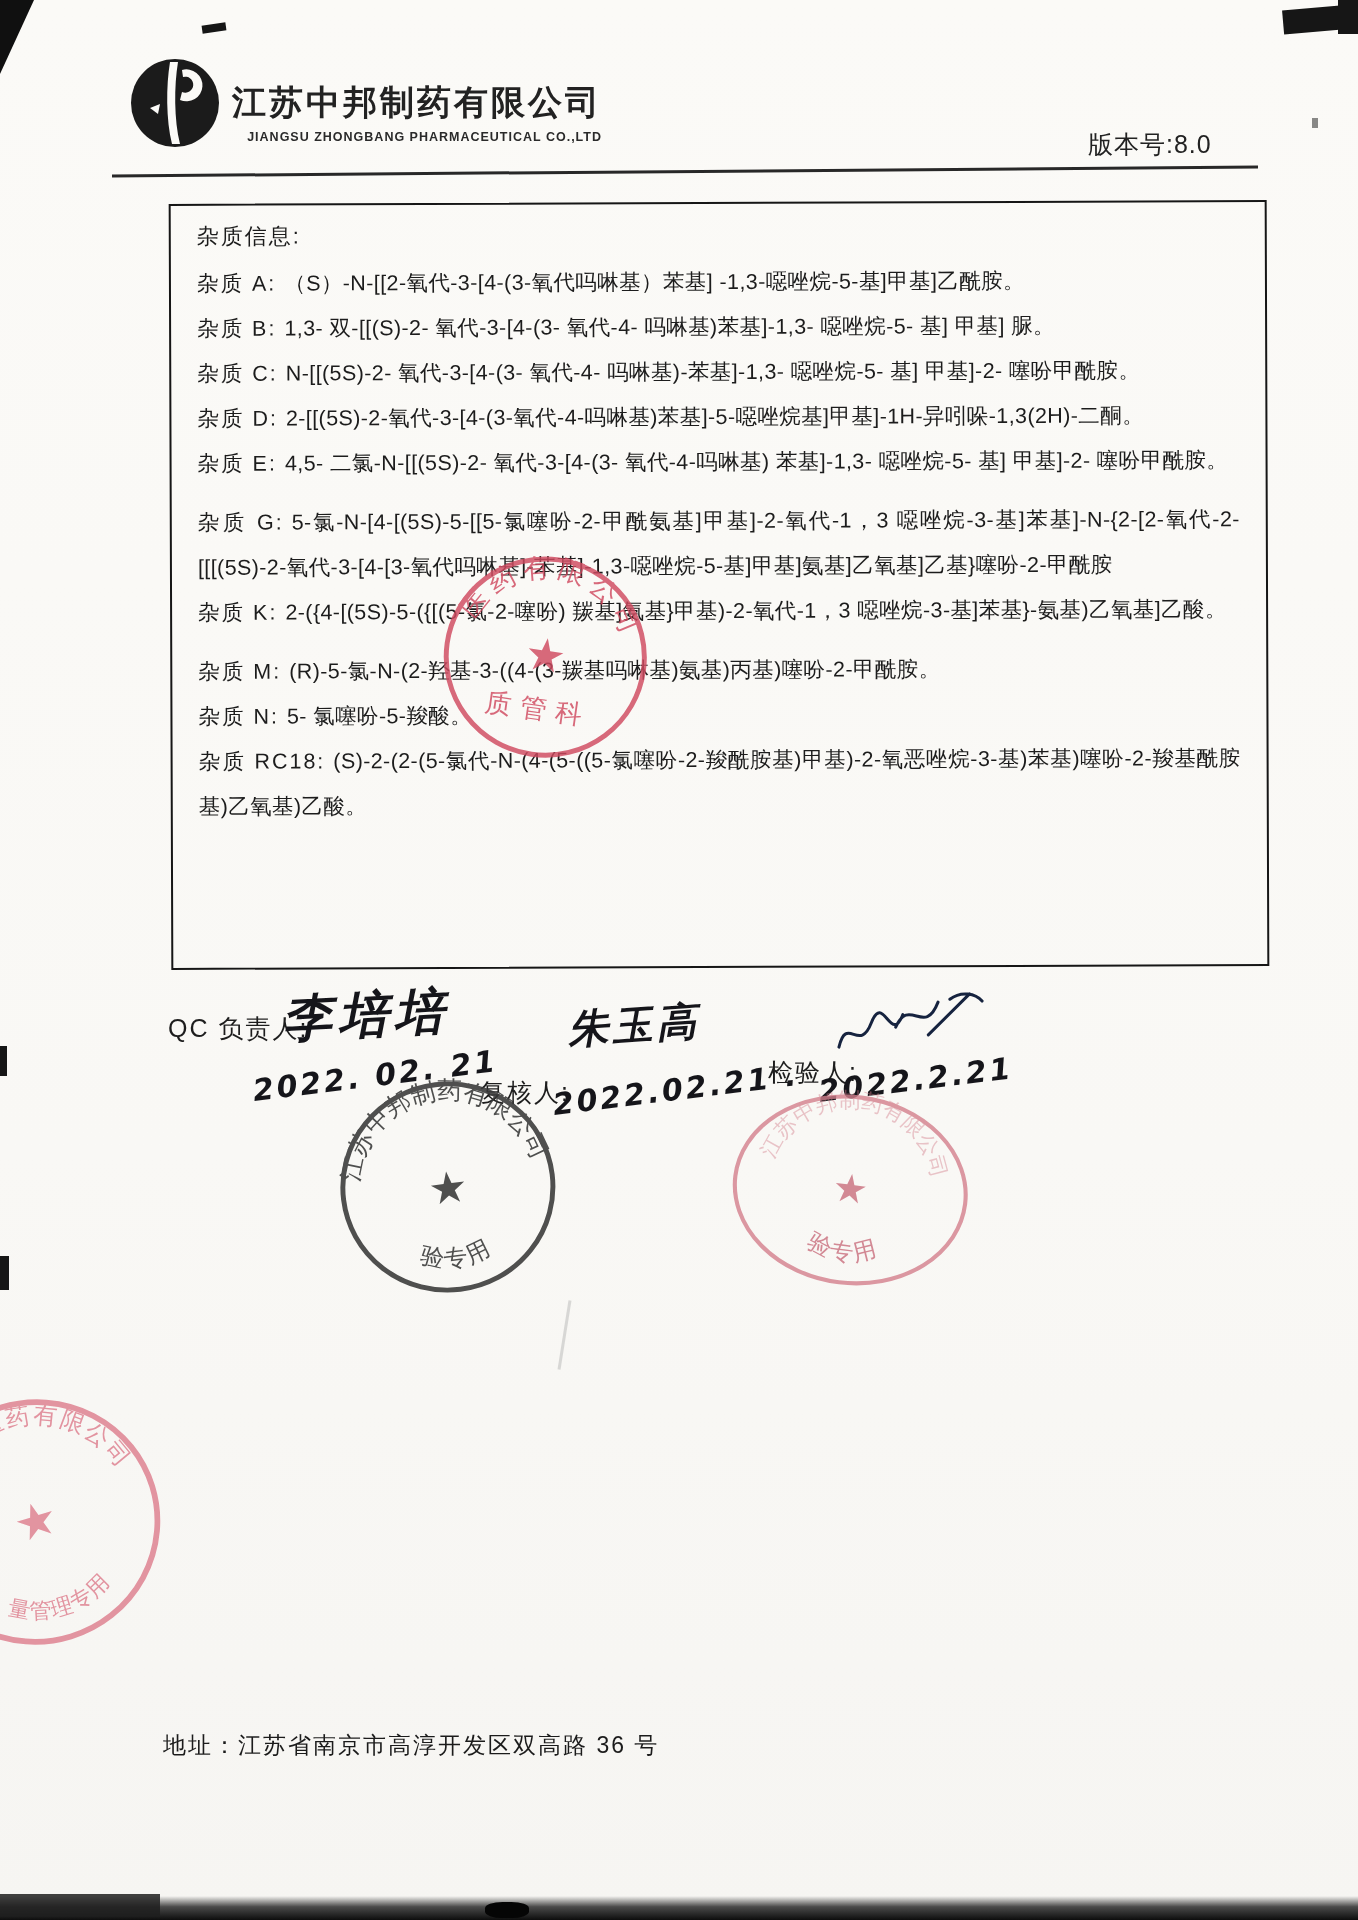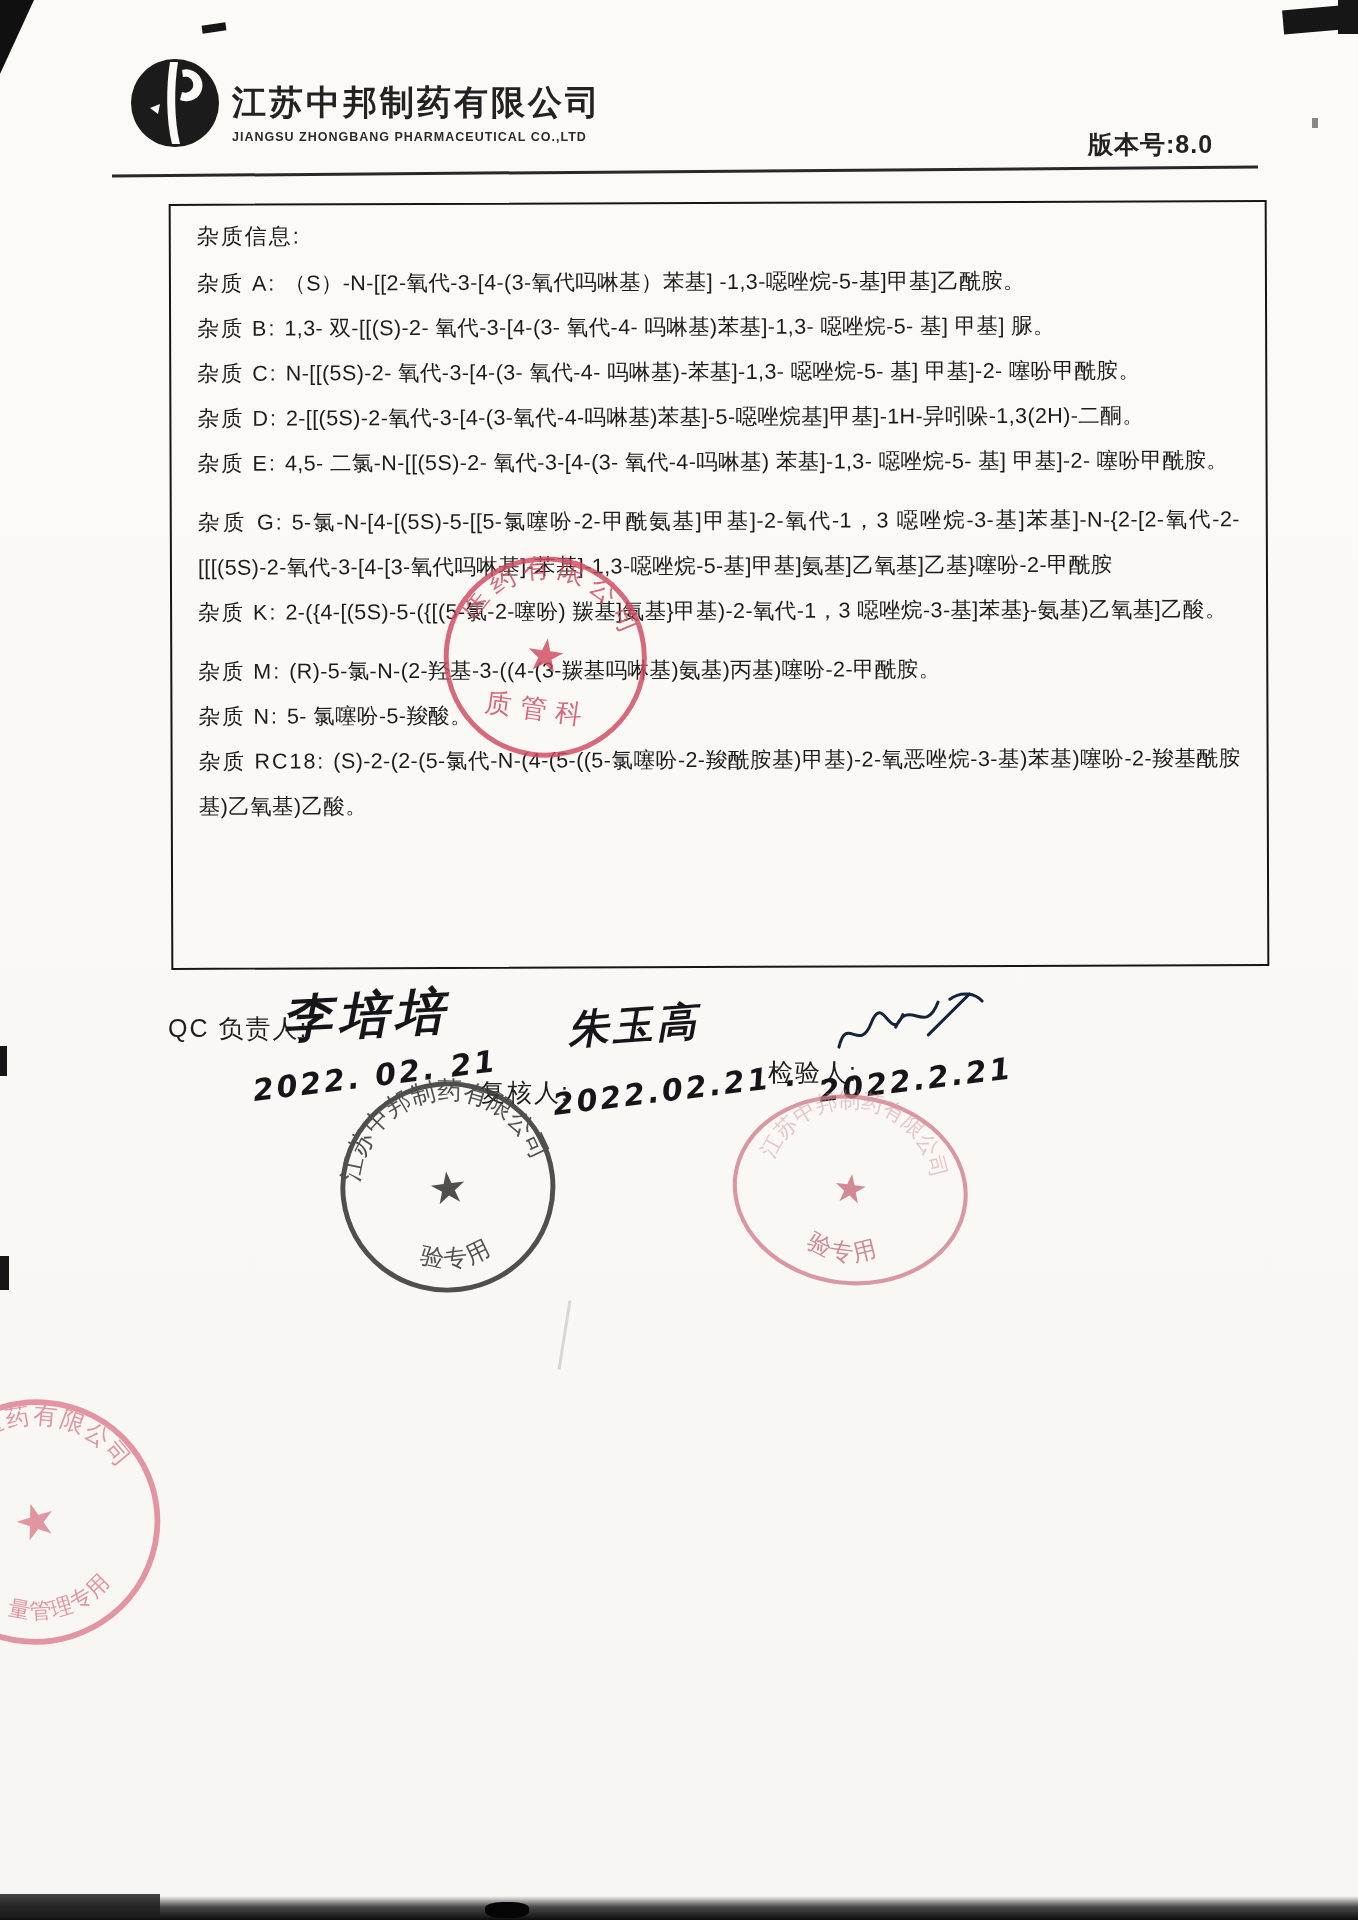--- a/index.html
+++ b/index.html
@@ -8,22 +8,22 @@
     background:linear-gradient(180deg,#fbfaf7 0%,#f9f8f5 60%,#f6f5f2 100%);
     overflow:hidden;
     font-family:"Liberation Sans",sans-serif;
     color:#1c1c1c;
   }
   
   .logo{position:absolute;left:128px;top:56px;width:94px;height:94px;}
   .brand{position:absolute;left:232px;top:80px;}
   .brand-cn{font-size:34px;letter-spacing:3px;font-weight:bold;color:#222;
     font-family:"Liberation Sans",sans-serif;}
-  .brand-en{font-size:12.5px;letter-spacing:1px;color:#2a2a2a;margin-top:4px;font-weight:bold;}
-  .version{position:absolute;left:1088px;top:128px;font-size:25px;letter-spacing:1px;color:#222;font-weight:bold;}
+  .brand-en{font-size:12.5px;letter-spacing:1px;color:#2a2a2a;margin-top:4px;font-weight:bold;text-align:right;}
+  .version{position:absolute;left:1088px;top:128px;font-size:25px;letter-spacing:1px;color:#222;}
   .header-rule{position:absolute;left:112px;top:170px;width:1146px;height:3px;background:#161616;
     transform:rotate(-0.45deg);opacity:.92;}
   
   .imp-box{position:absolute;left:170px;top:202px;width:1098px;height:766px;
     border:2px solid #161616;box-sizing:border-box;padding:16px 26px 0 26px;
     transform:rotate(-0.2deg);}
   .imp-title{font-size:22px;margin:0 0 10px 0;letter-spacing:2px;}
   .imp-item{margin:0;font-size:21.5px;line-height:45px;letter-spacing:.4px;text-align:justify;}
   .imp-item .lbl{letter-spacing:2px;margin-right:8px;}
   
@@ -141,20 +141,21 @@
     <defs>
       <path id="rd-top" d="M 45,128 A 80,80 0 1 1 195,128"></path>
       <path id="rd-bot" d="M 76,152 A 68,68 0 0 0 164,152"></path>
     </defs>
     <ellipse cx="120" cy="100" rx="112" ry="90" fill="none" stroke="#d4808d" stroke-width="4"></ellipse>
     <text fill="#d4808d" font-size="21" opacity=".55"><textPath href="#rd-top" startOffset="50%" text-anchor="middle">江苏中邦制药有限公司</textPath></text>
     <text x="120" y="112" text-anchor="middle" font-size="38" fill="#c96e7d">★</text>
     <text fill="#c96e7d" font-size="23" letter-spacing="2"><textPath href="#rd-bot" startOffset="50%" text-anchor="middle">检验专用章</textPath></text>
   </svg>
 
+  <div class="address">地址：江苏省南京市高淳开发区双高路 36 号</div>
 
   <svg class="stamp stamp-corner" viewBox="0 0 280 280">
     <defs>
       <path id="cn-top" d="M 51,192 A 103,103 0 1 1 229,192"></path>
       <path id="cn-bot" d="M 78,219 A 100,100 0 0 0 202,219"></path>
     </defs>
     <ellipse cx="140" cy="140" rx="127" ry="125" fill="none" stroke="#df8392" stroke-width="6"></ellipse>
     <text fill="#df8392" font-size="25" letter-spacing="2"><textPath href="#cn-top" startOffset="50%" text-anchor="middle">苏州东吴医药有限公司</textPath></text>
     <text x="140" y="156" text-anchor="middle" font-size="50" fill="#df8392">★</text>
     <text fill="#df8392" font-size="23" letter-spacing="1"><textPath href="#cn-bot" startOffset="50%" text-anchor="middle">质量管理专用章</textPath></text>

